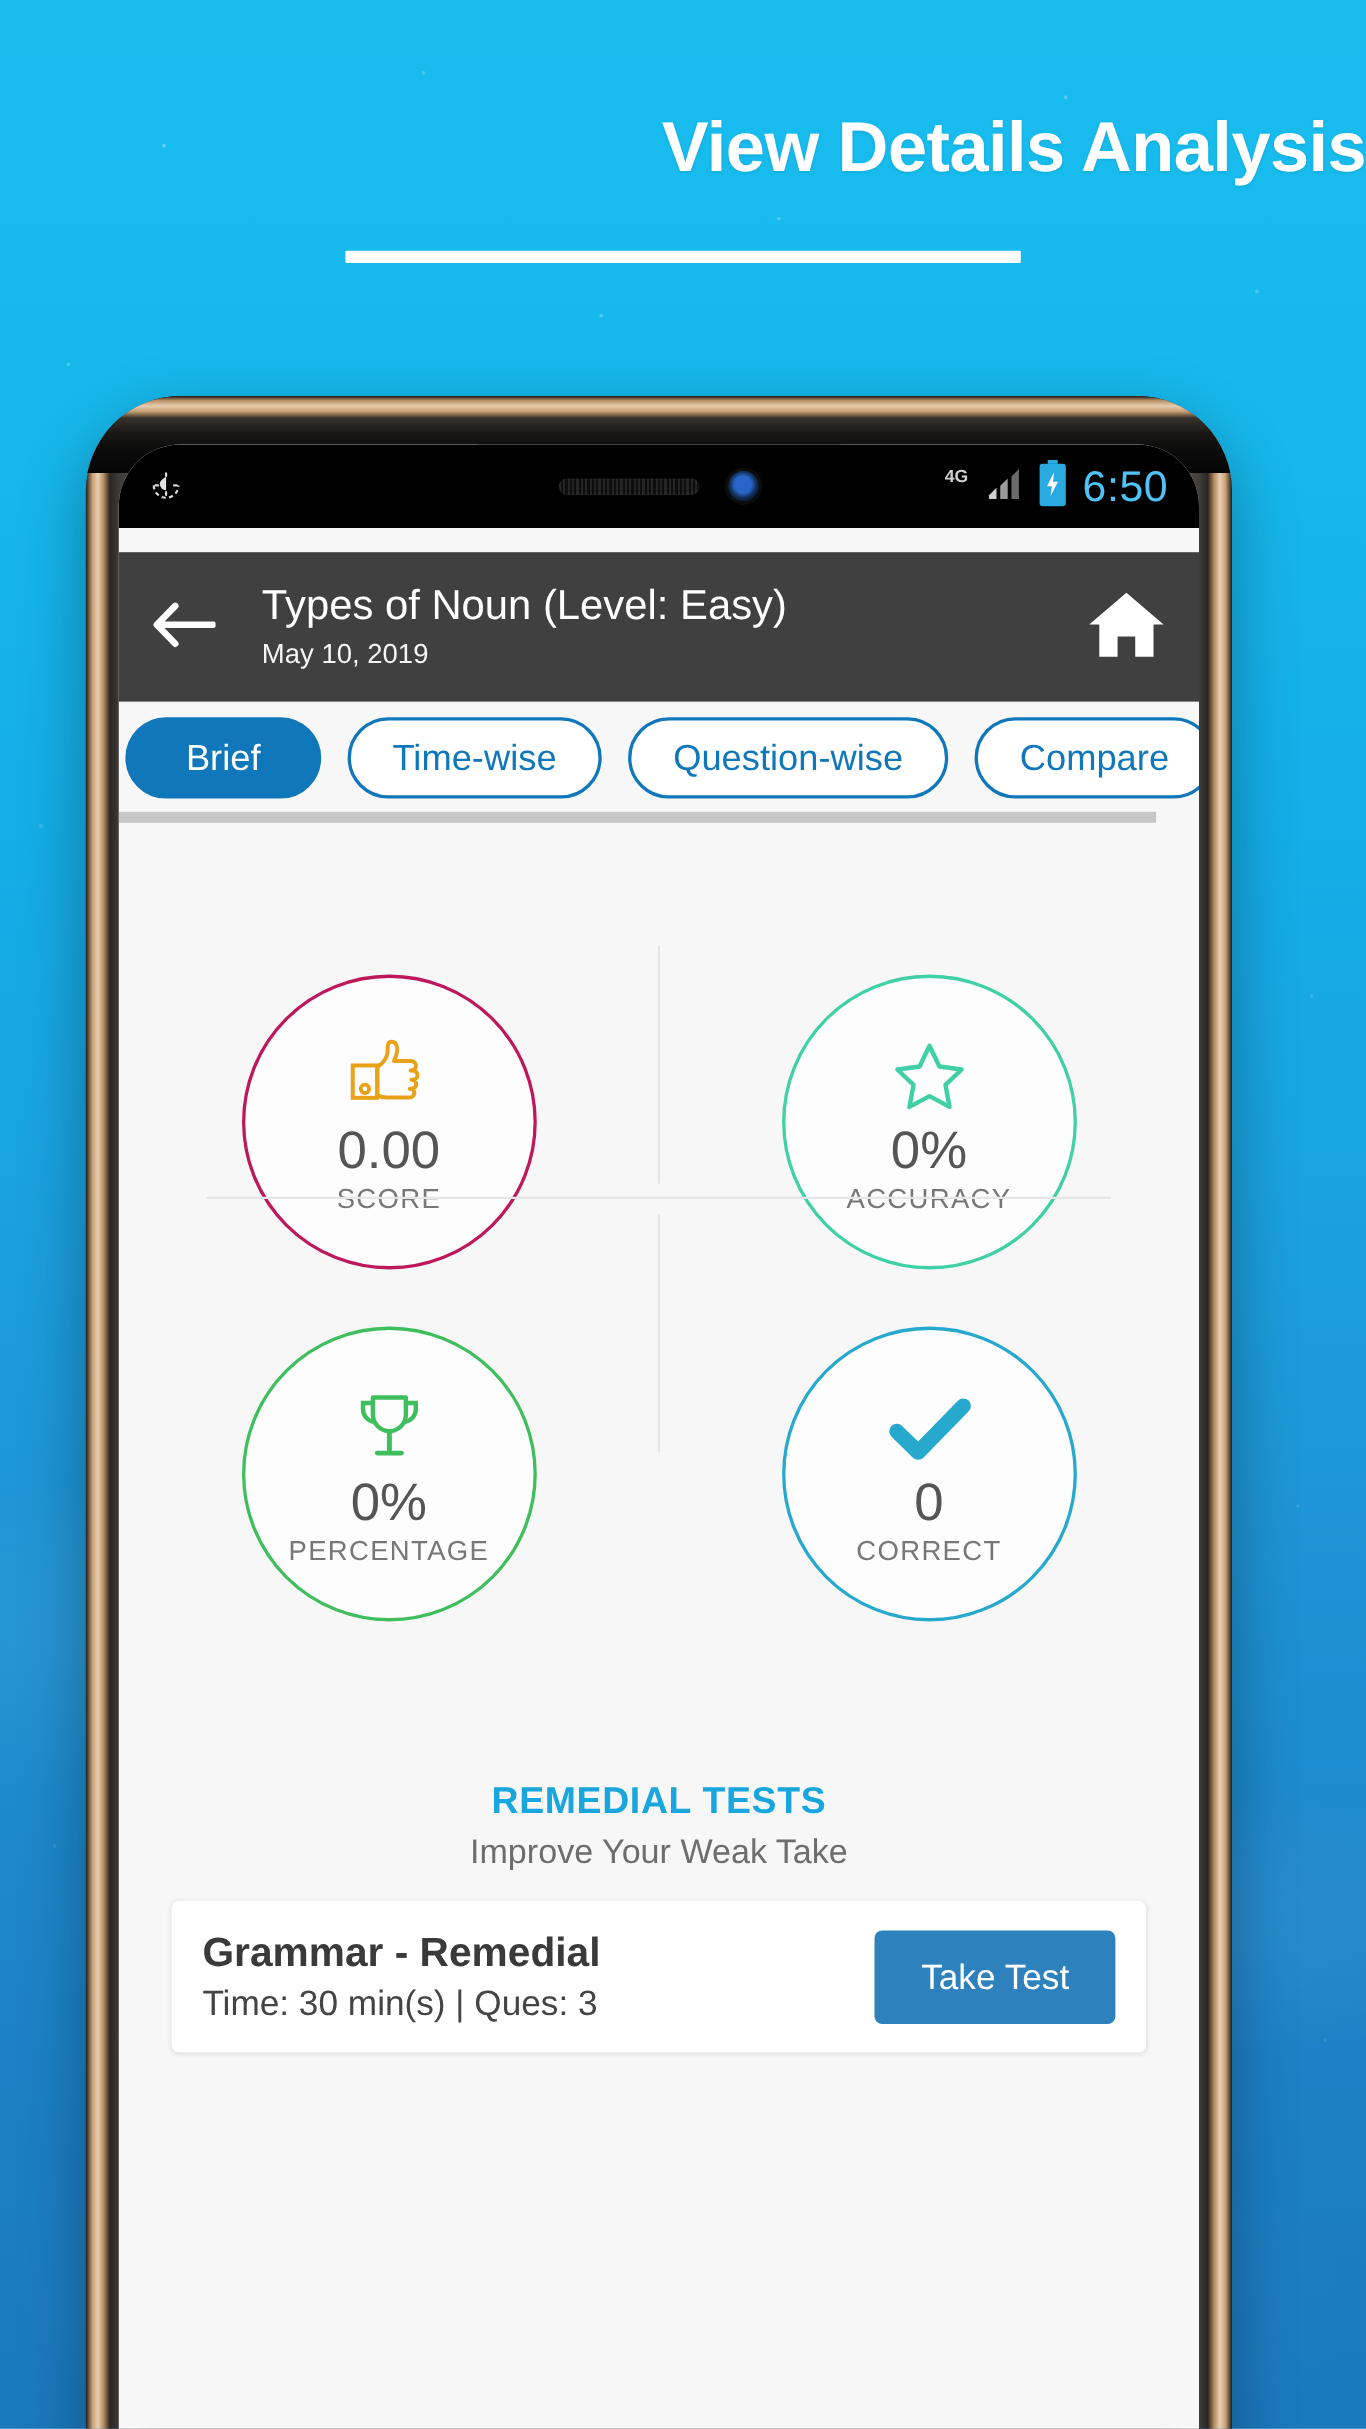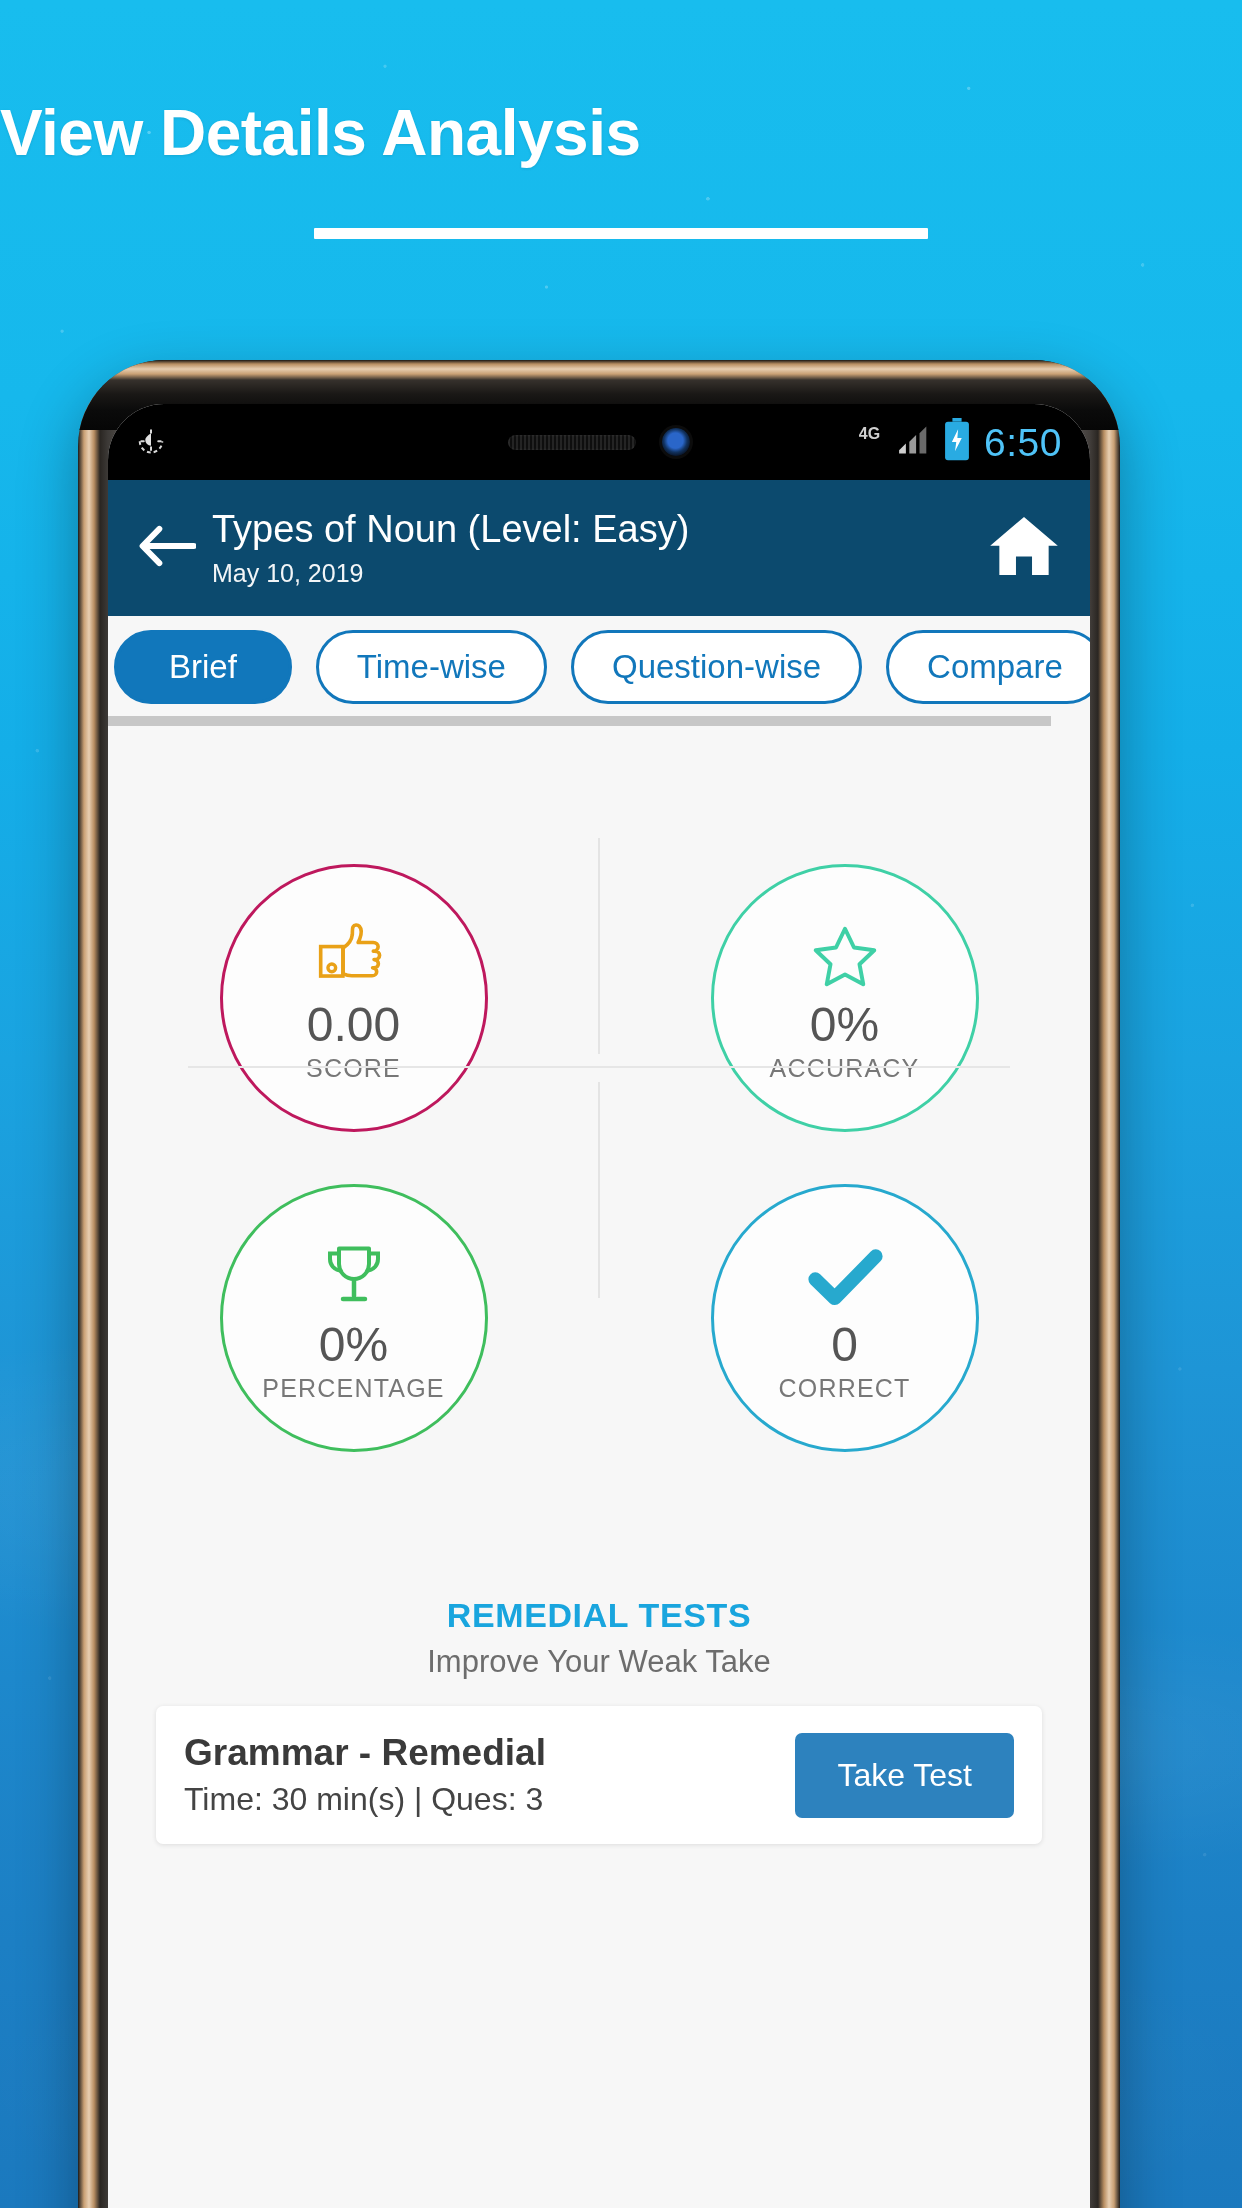--- a/index.html
+++ b/index.html
@@ -34,21 +34,21 @@
       radial-gradient(circle at 97% 84%, rgba(255,255,255,.18) 0 1.4px, transparent 2px);
   }
   .cloudwash { position:absolute; left:0; right:0; top:1180px; bottom:0; pointer-events:none;
     background:
       radial-gradient(ellipse 700px 220px at 18% 30%, rgba(255,255,255,.07), transparent 70%),
       radial-gradient(ellipse 600px 180px at 85% 55%, rgba(255,255,255,.06), transparent 70%),
       radial-gradient(ellipse 900px 260px at 50% 88%, rgba(255,255,255,.05), transparent 72%);
   }
 
   
-  .promo { position:absolute; top:96px; left:0; right:0; text-align:left; }
+  .promo { position:absolute; top:96px; left:0; right:0; text-align:right; }
   .promo-title {
     font-size:64px; font-weight:bold; color:#ffffff; letter-spacing:-0.5px;
     text-shadow:0 1px 3px rgba(0,0,0,.10);
   }
   .promo-rule {
     width:614px; height:11px; background:#ffffff; margin:58px auto 0; border-radius:1px;
   }
 
   
   .phone {
@@ -104,22 +104,22 @@
     box-shadow:inset 0 0 3px rgba(255,255,255,.10);
   }
   .camera {
     width:28px; height:28px; border-radius:50%;
     background:radial-gradient(circle at 48% 45%, #2a66c9 0 36%, #11325f 55%, #080d18 78%, #000 100%);
     box-shadow:0 0 0 3px #0c0c0c;
   }
 
   
   .appbar {
-    background:#0c4a6e; color:#fff; height:136px;
-    display:flex; align-items:center; padding:0 30px; 
+    background:#404040; color:#fff; height:136px;
+    display:flex; align-items:center; padding:0 30px; gap:26px;margin-top:22px;
   }
   .appbar-text { flex:1; padding-left:16px; }
   .appbar-title { font-size:38px; line-height:1.15; font-weight:400; }
   .appbar-sub { font-size:25px; margin-top:7px; opacity:.95; }
 
   
   .tabstrip-wrap { background:#f7f7f7; padding:14px 0 16px; }
   .tabstrip { display:flex; gap:24px; padding:0 6px 0 6px; }
   .tab {
     border:3px solid #1177BB; border-radius:44px; height:74px;

